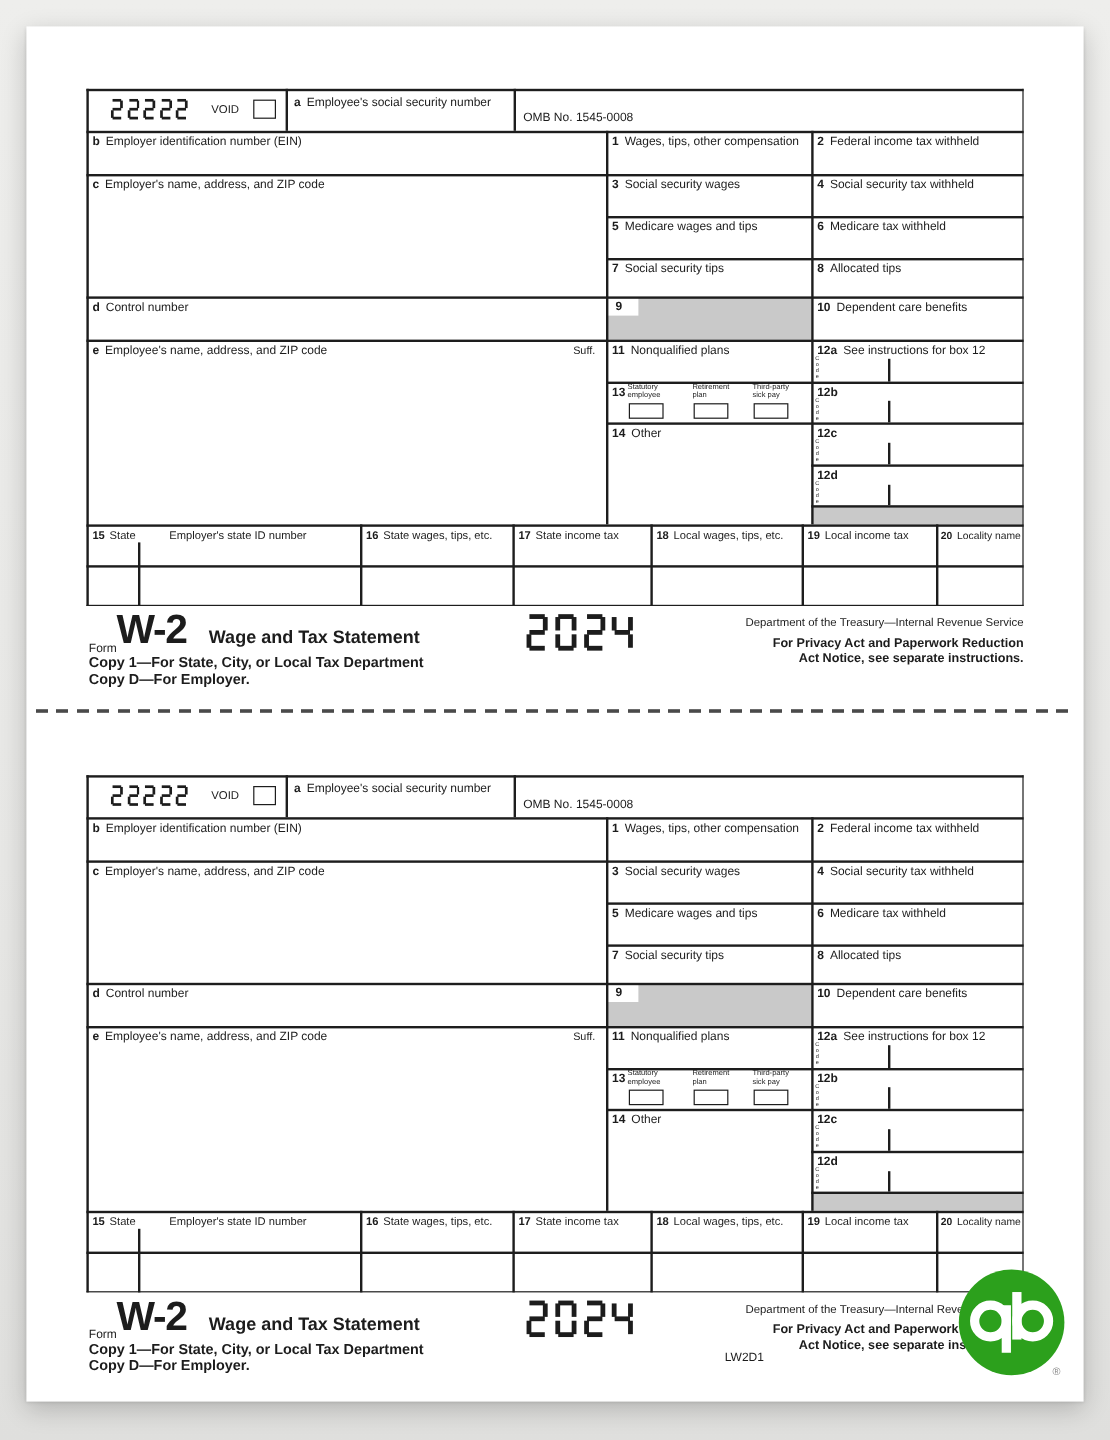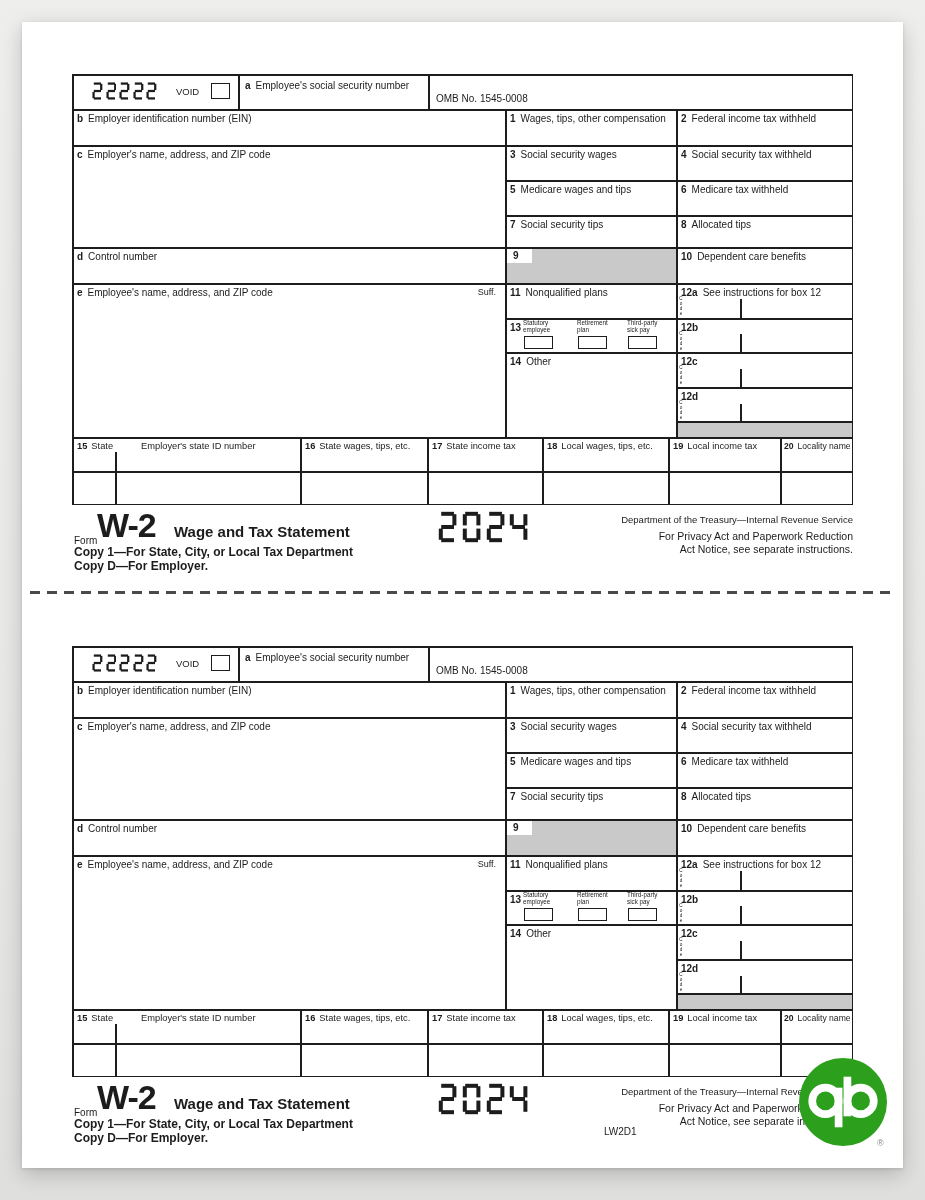--- a/index.html
+++ b/index.html
@@ -36,21 +36,21 @@
   .sevenseg svg{fill:#1c1c1c;display:block}
   .ctrl{left:20px;top:8px}
   .ctrl svg{height:18px;width:10.8px;margin-right:2.8px}
   .f-year svg{height:32px;width:19.2px;margin-right:4.6px}
   .f-form{position:absolute;left:2px;top:461px;font-size:10px;z-index:5}
   .f-w2{position:absolute;left:25px;top:433px;font-size:34px;font-weight:800;letter-spacing:-1px;line-height:36px;z-index:5}
   .f-title{position:absolute;left:102px;top:449px;font-size:15px;font-weight:bold;z-index:5}
   .f-year{left:366px;top:437px}
   .f-right{position:absolute;right:0;top:440px;text-align:right;z-index:5}
   .f-right .t1{font-size:9.5px;margin-bottom:5px}
-  .f-right .t2{font-size:10.5px;font-weight:normal;line-height:13px}
+  .f-right .t2{font-size:10.5px;font-weight:bold;line-height:13px}
   .f-copy1{position:absolute;left:2px;top:471px;font-size:12px;font-weight:bold;z-index:5}
   .f-copy2{position:absolute;left:2px;top:485px;font-size:12px;font-weight:bold;z-index:5}
   .f-code{position:absolute;left:532px;top:480px;font-size:10px;z-index:5}
   .separator{position:absolute;left:8px;top:569px;width:865px;height:3px;
     background:repeating-linear-gradient(90deg,#4a4a4a 0 10px,transparent 10px 17px)}
   .qb-logo{position:absolute;left:799px;top:1058px;width:88px;height:88px;border-radius:50%;
     background:#2CA01C;z-index:20;display:flex;align-items:center;justify-content:center}
   .qb-reg{position:absolute;left:877px;top:1138px;font-size:9px;color:#888;z-index:21}
 </style>
 </head>

